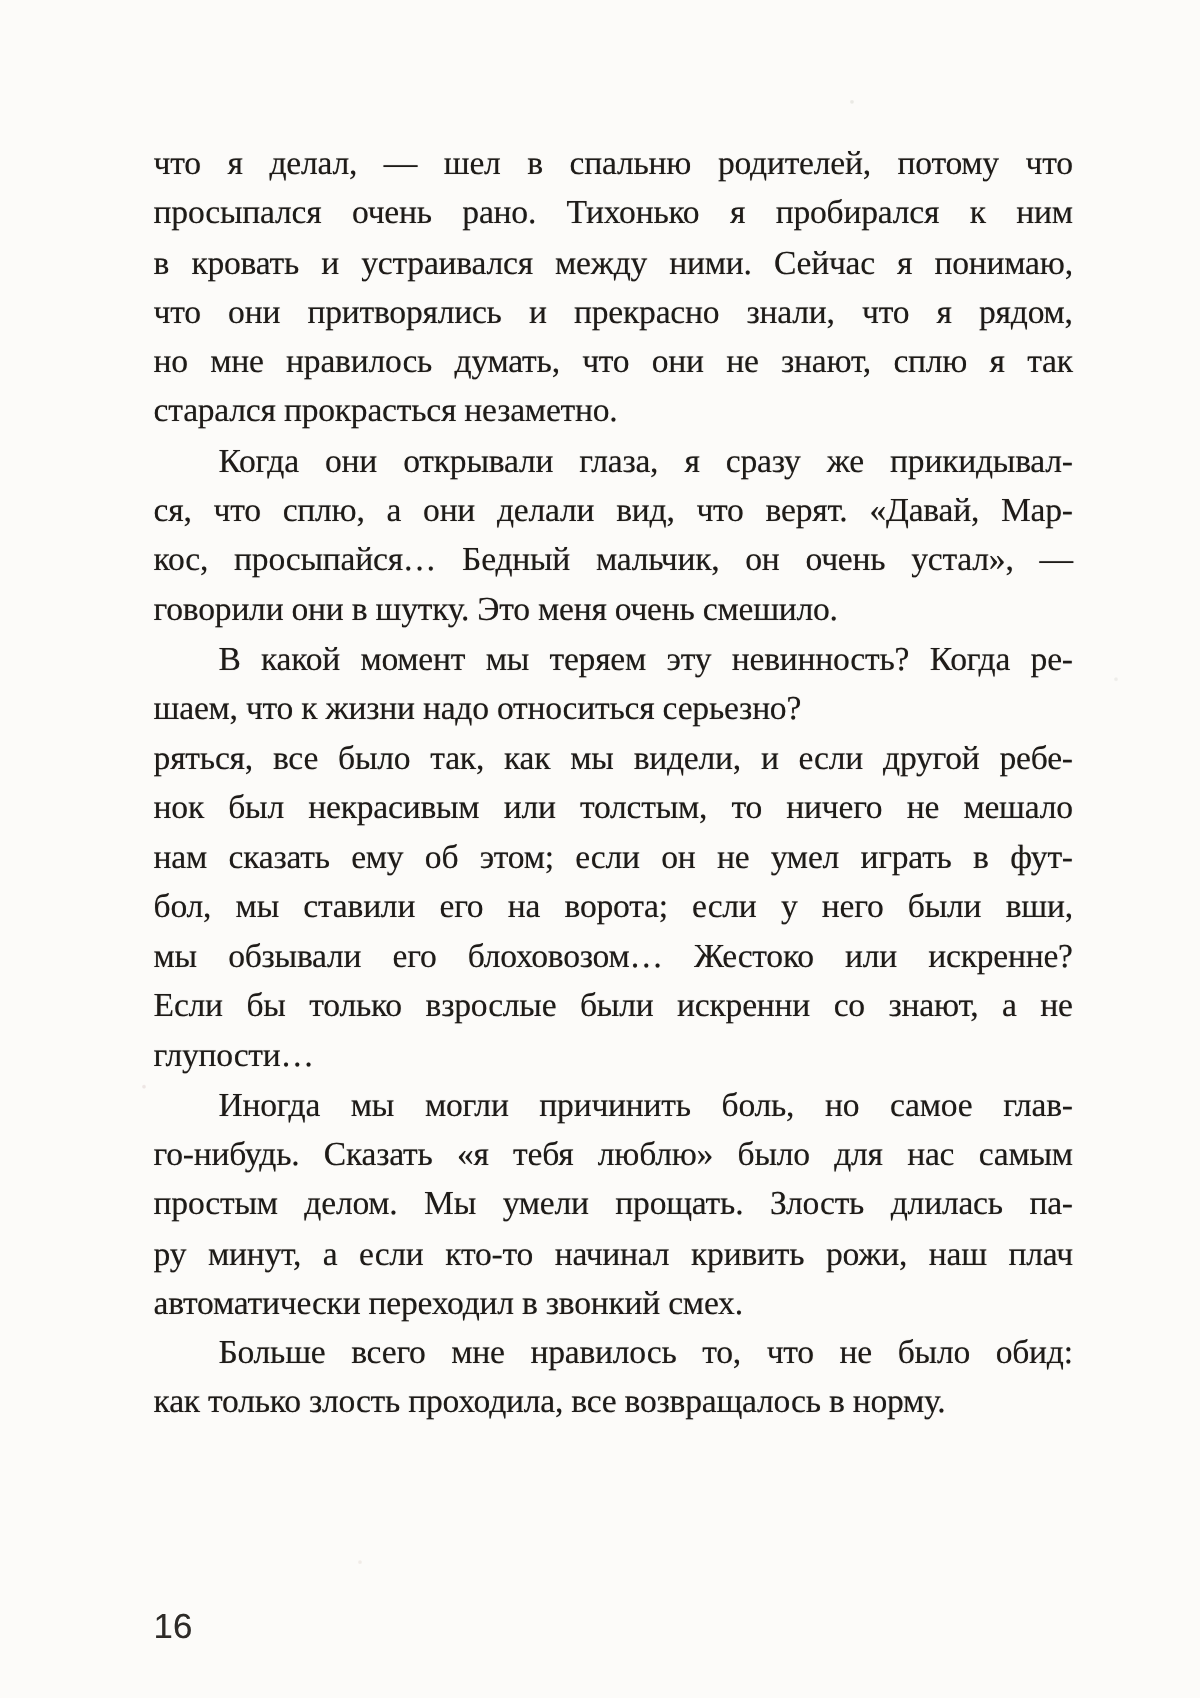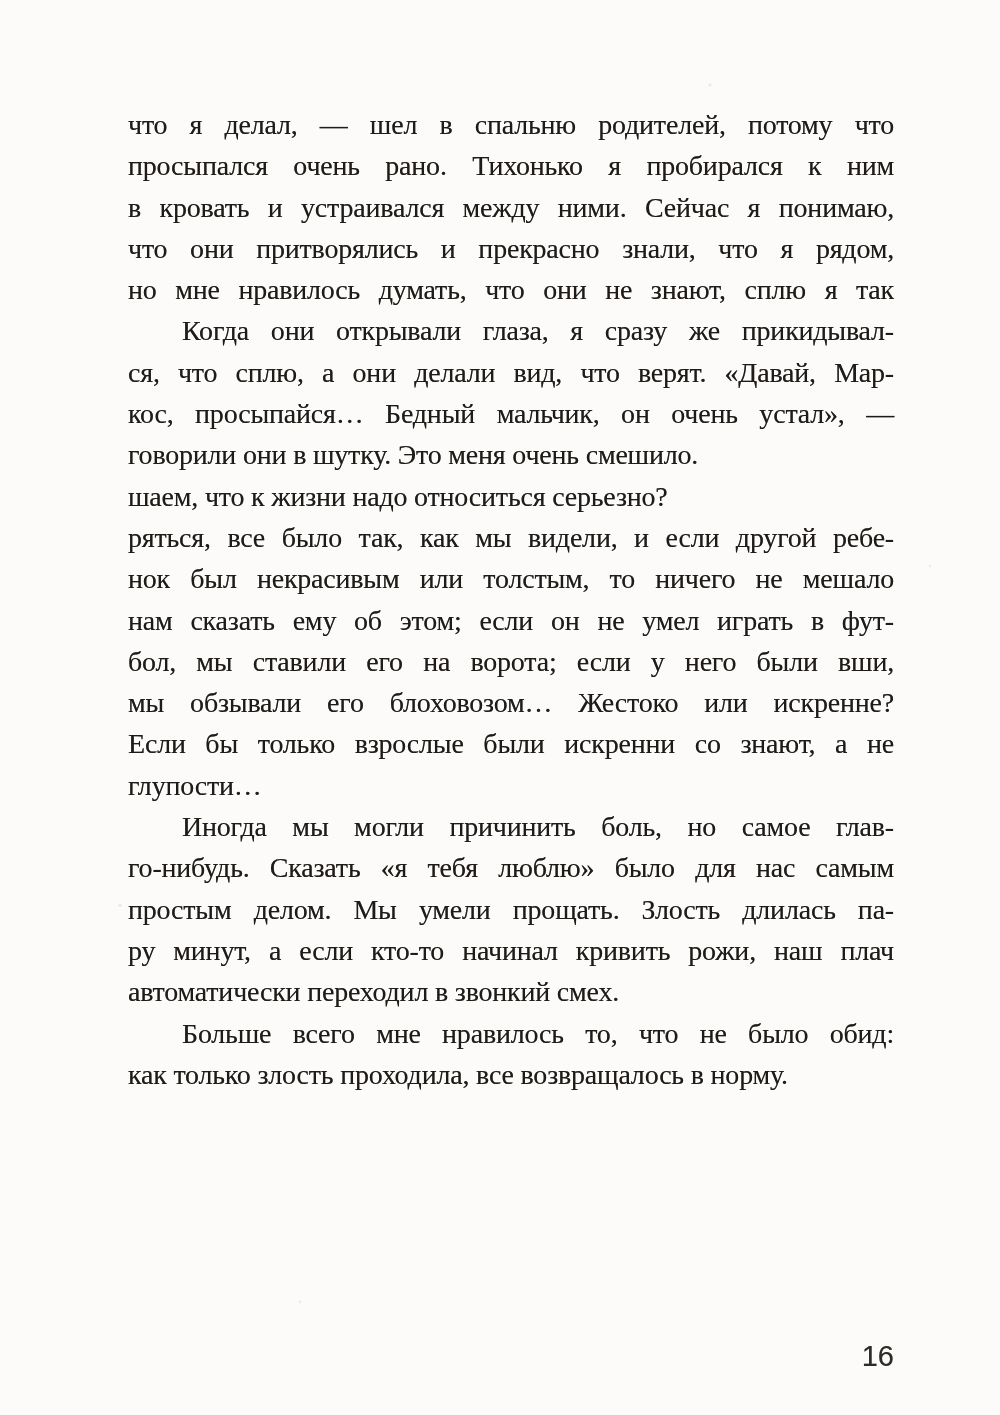--- a/index.html
+++ b/index.html
@@ -23,21 +23,21 @@
       radial-gradient(circle at 12% 64%, rgba(210,190,190,0.35) 0 1px, transparent 2px),
       radial-gradient(circle at 71% 6%, rgba(200,200,190,0.35) 0 1px, transparent 2px),
       radial-gradient(circle at 30% 92%, rgba(215,200,190,0.3) 0 1px, transparent 2px),
       radial-gradient(circle at 93% 40%, rgba(205,205,200,0.3) 0 1px, transparent 2px),
       var(--paper);
     overflow: hidden;
   }
   .text-block {
     position: absolute;
     left: 128px;
-    top: 104px;
+    top: 116px;
     width: 766px;
     font-size: 28px;
     line-height: 41.3px;
     color: var(--ink);
     letter-spacing: -0.2px;
     text-shadow: 0 0 0.6px rgba(30, 27, 24, 0.55);
   }
   .para { margin: 0; }
   .line {
     text-align: justify;
@@ -45,46 +45,48 @@
     text-justify: inter-word;
     white-space: normal;
   }
   .line.para-end { text-align-last: left; }
   .para.indented .line.para-start { text-indent: 54px; }
   .page-number {
     position: absolute;
     left: 128px;
     top: 1340px;
     width: 766px;
-    text-align: right;
+    text-align: left;
     font-family: "Liberation Sans", "DejaVu Sans", sans-serif;
     font-size: 29px;
     color: var(--folio);
     text-shadow: 0 0 0.5px rgba(40, 38, 35, 0.5);
   }
 </style>
 </head>
 <body>
 
 <div class="page">
   <main class="text-block" id="text-block">
       <div class="para">
         <div class="line para-start">что я делал, — шел в спальню родителей, потому что</div>
         <div class="line">просыпался очень рано. Тихонько я пробирался к ним</div>
         <div class="line">в кровать и устраивался между ними. Сейчас я понимаю,</div>
         <div class="line">что они притворялись и прекрасно знали, что я рядом,</div>
         <div class="line">но мне нравилось думать, что они не знают, сплю я так</div>
+        <div class="line para-end">старался прокрасться незаметно.</div>
       </div>
       <div class="para indented">
         <div class="line para-start">Когда они открывали глаза, я сразу же прикидывал-</div>
         <div class="line">ся, что сплю, а они делали вид, что верят. «Давай, Мар-</div>
         <div class="line">кос, просыпайся… Бедный мальчик, он очень устал», —</div>
         <div class="line para-end">говорили они в шутку. Это меня очень смешило.</div>
       </div>
       <div class="para indented">
+        <div class="line para-start">В какой момент мы теряем эту невинность? Когда ре-</div>
         <div class="line para-end">шаем, что к жизни надо относиться серьезно?</div>
       </div>
       <div class="para indented">
         <div class="line">ряться, все было так, как мы видели, и если другой ребе-</div>
         <div class="line">нок был некрасивым или толстым, то ничего не мешало</div>
         <div class="line">нам сказать ему об этом; если он не умел играть в фут-</div>
         <div class="line">бол, мы ставили его на ворота; если у него были вши,</div>
         <div class="line">мы обзывали его блоховозом… Жестоко или искренне?</div>
         <div class="line">Если бы только взрослые были искренни со знают, а не</div>
         <div class="line para-end">глупости…</div>

